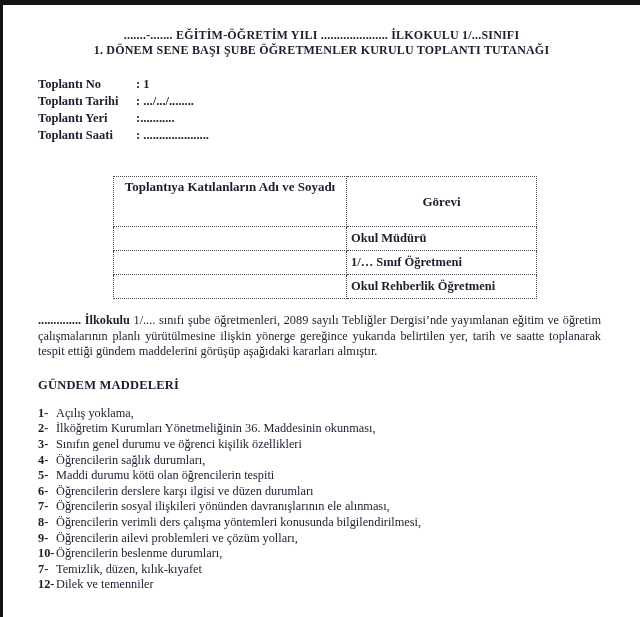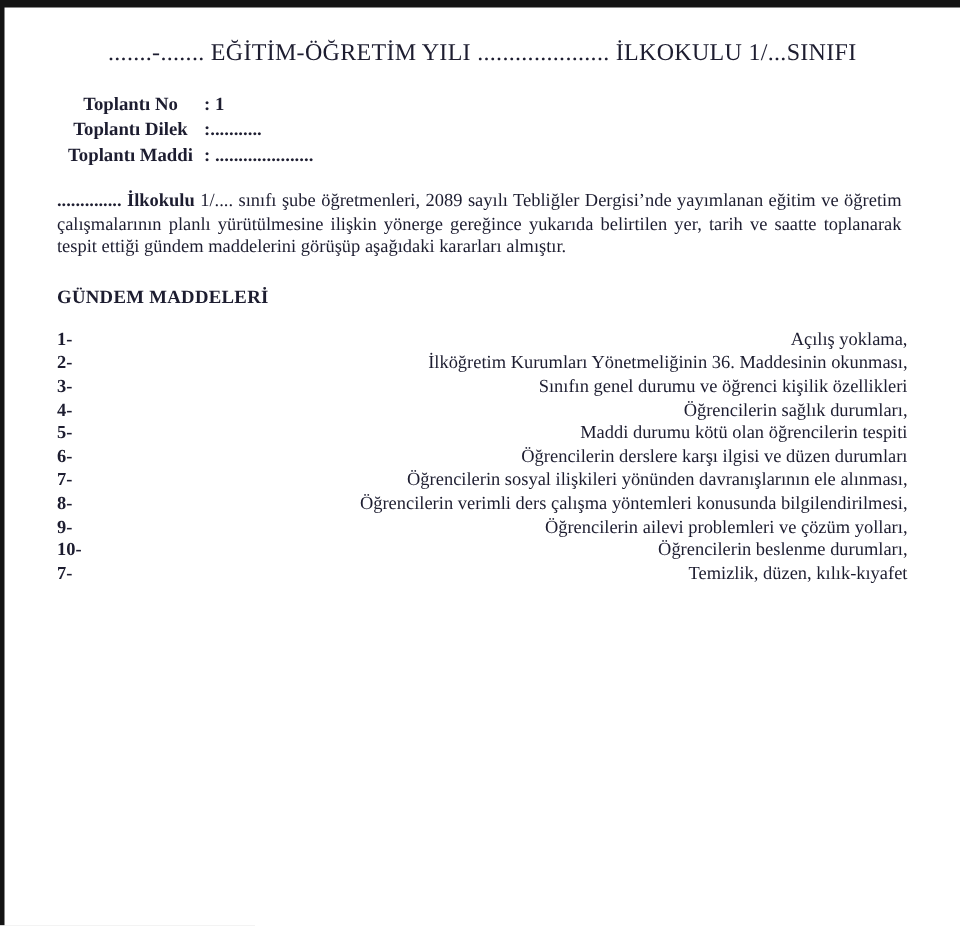--- a/index.html
+++ b/index.html
@@ -16,28 +16,28 @@
     position:absolute;top:0;left:0;width:640px;height:5px;background:#141414;
   }
   .scan-left-line{
     position:absolute;top:0;left:0;width:3px;height:617px;background:#141414;
   }
   .content{
     position:absolute;top:28px;left:38px;width:567px;
   }
   .doc-title{
     text-align:center;
-    font-weight:normal;
-    font-size:16px;
+    font-weight:bold;
+    font-size:12px;
     line-height:15px;
     letter-spacing:0.2px;
     margin:0 0 18px 0;
   }
   .meta-block{font-size:12.5px;line-height:17px;}
-  .meta-row{display:flex;text-align:center;}
+  .meta-row{display:flex;}
   .meta-label{font-weight:bold;width:98px;flex:0 0 98px;}
   .meta-value{font-weight:bold;}
   .attendees{
     margin:32px 0 0 75px;
     border-collapse:collapse;
     table-layout:fixed;
     width:423px;
     font-size:12.5px;
   }
   .attendees td,.attendees th{
@@ -64,50 +64,75 @@
     margin:18px 0 0 0;
     letter-spacing:0.2px;
   }
   .agenda-list{
     margin:13px 0 0 0;
     font-size:12.3px;
     line-height:15.6px;
   }
   .agenda-item{display:flex;}
   .agenda-num{font-weight:bold;flex:0 0 18px;width:18px;}
-  .agenda-text{flex:1;text-align:right;}
+  .agenda-text{flex:1;}
 </style>
 </head>
 <body>
 
 <div class="page">
   <div class="scan-top-bar"></div>
   <div class="scan-left-line"></div>
 
   <div class="content">
 
     <div class="doc-title">
       <div>.......-....... EĞİTİM-ÖĞRETİM YILI ..................... İLKOKULU 1/...SINIFI</div>
+      <div>1. DÖNEM SENE BAŞI ŞUBE ÖĞRETMENLER KURULU TOPLANTI TUTANAĞI</div>
     </div>
 
     <div class="meta-block">
       <div class="meta-row">
         <span class="meta-label">Toplantı No</span>
         <span class="meta-value">: 1</span>
       </div>
       <div class="meta-row">
-        <span class="meta-label">Toplantı Dilek</span>
+        <span class="meta-label">Toplantı Tarihi</span>
+        <span class="meta-value">: .../.../........</span>
+      </div>
+      <div class="meta-row">
+        <span class="meta-label">Toplantı Yeri</span>
         <span class="meta-value">:...........</span>
       </div>
       <div class="meta-row">
-        <span class="meta-label">Toplantı Maddi</span>
+        <span class="meta-label">Toplantı Saati</span>
         <span class="meta-value">: .....................</span>
       </div>
     </div>
 
+    <table class="attendees">
+      <tbody>
+        <tr>
+          <th class="th-name">Toplantıya Katılanların Adı ve Soyadı</th>
+          <th class="th-role">Görevi</th>
+        </tr>
+        <tr>
+          <td class="td-name"></td>
+          <td class="td-role">Okul Müdürü</td>
+        </tr>
+        <tr>
+          <td class="td-name"></td>
+          <td class="td-role">1/… Sınıf Öğretmeni</td>
+        </tr>
+        <tr>
+          <td class="td-name"></td>
+          <td class="td-role">Okul Rehberlik Öğretmeni</td>
+        </tr>
+      </tbody>
+    </table>
 
     <p class="body-paragraph"><span class="lead">.............. İlkokulu</span><span> 1/.... sınıfı şube öğretmenleri, 2089 sayılı Tebliğler Dergisi’nde yayımlanan eğitim ve öğretim çalışmalarının planlı yürütülmesine ilişkin yönerge gereğince yukarıda belirtilen yer, tarih ve saatte toplanarak tespit ettiği gündem maddelerini görüşüp aşağıdaki kararları almıştır.</span></p>
 
     <div class="section-heading">GÜNDEM MADDELERİ</div>
 
     <div class="agenda-list">
       <div class="agenda-item">
         <span class="agenda-num">1-</span>
         <span class="agenda-text">Açılış yoklama,</span>
       </div>
@@ -144,16 +169,20 @@
         <span class="agenda-text">Öğrencilerin ailevi problemleri ve çözüm yolları,</span>
       </div>
       <div class="agenda-item">
         <span class="agenda-num">10-</span>
         <span class="agenda-text">Öğrencilerin beslenme durumları,</span>
       </div>
       <div class="agenda-item">
         <span class="agenda-num">7-</span>
         <span class="agenda-text">Temizlik, düzen, kılık-kıyafet</span>
       </div>
+      <div class="agenda-item">
+        <span class="agenda-num">12-</span>
+        <span class="agenda-text">Dilek ve temenniler</span>
+      </div>
     </div>
 
   </div>
 </div>
 
 </body></html>

